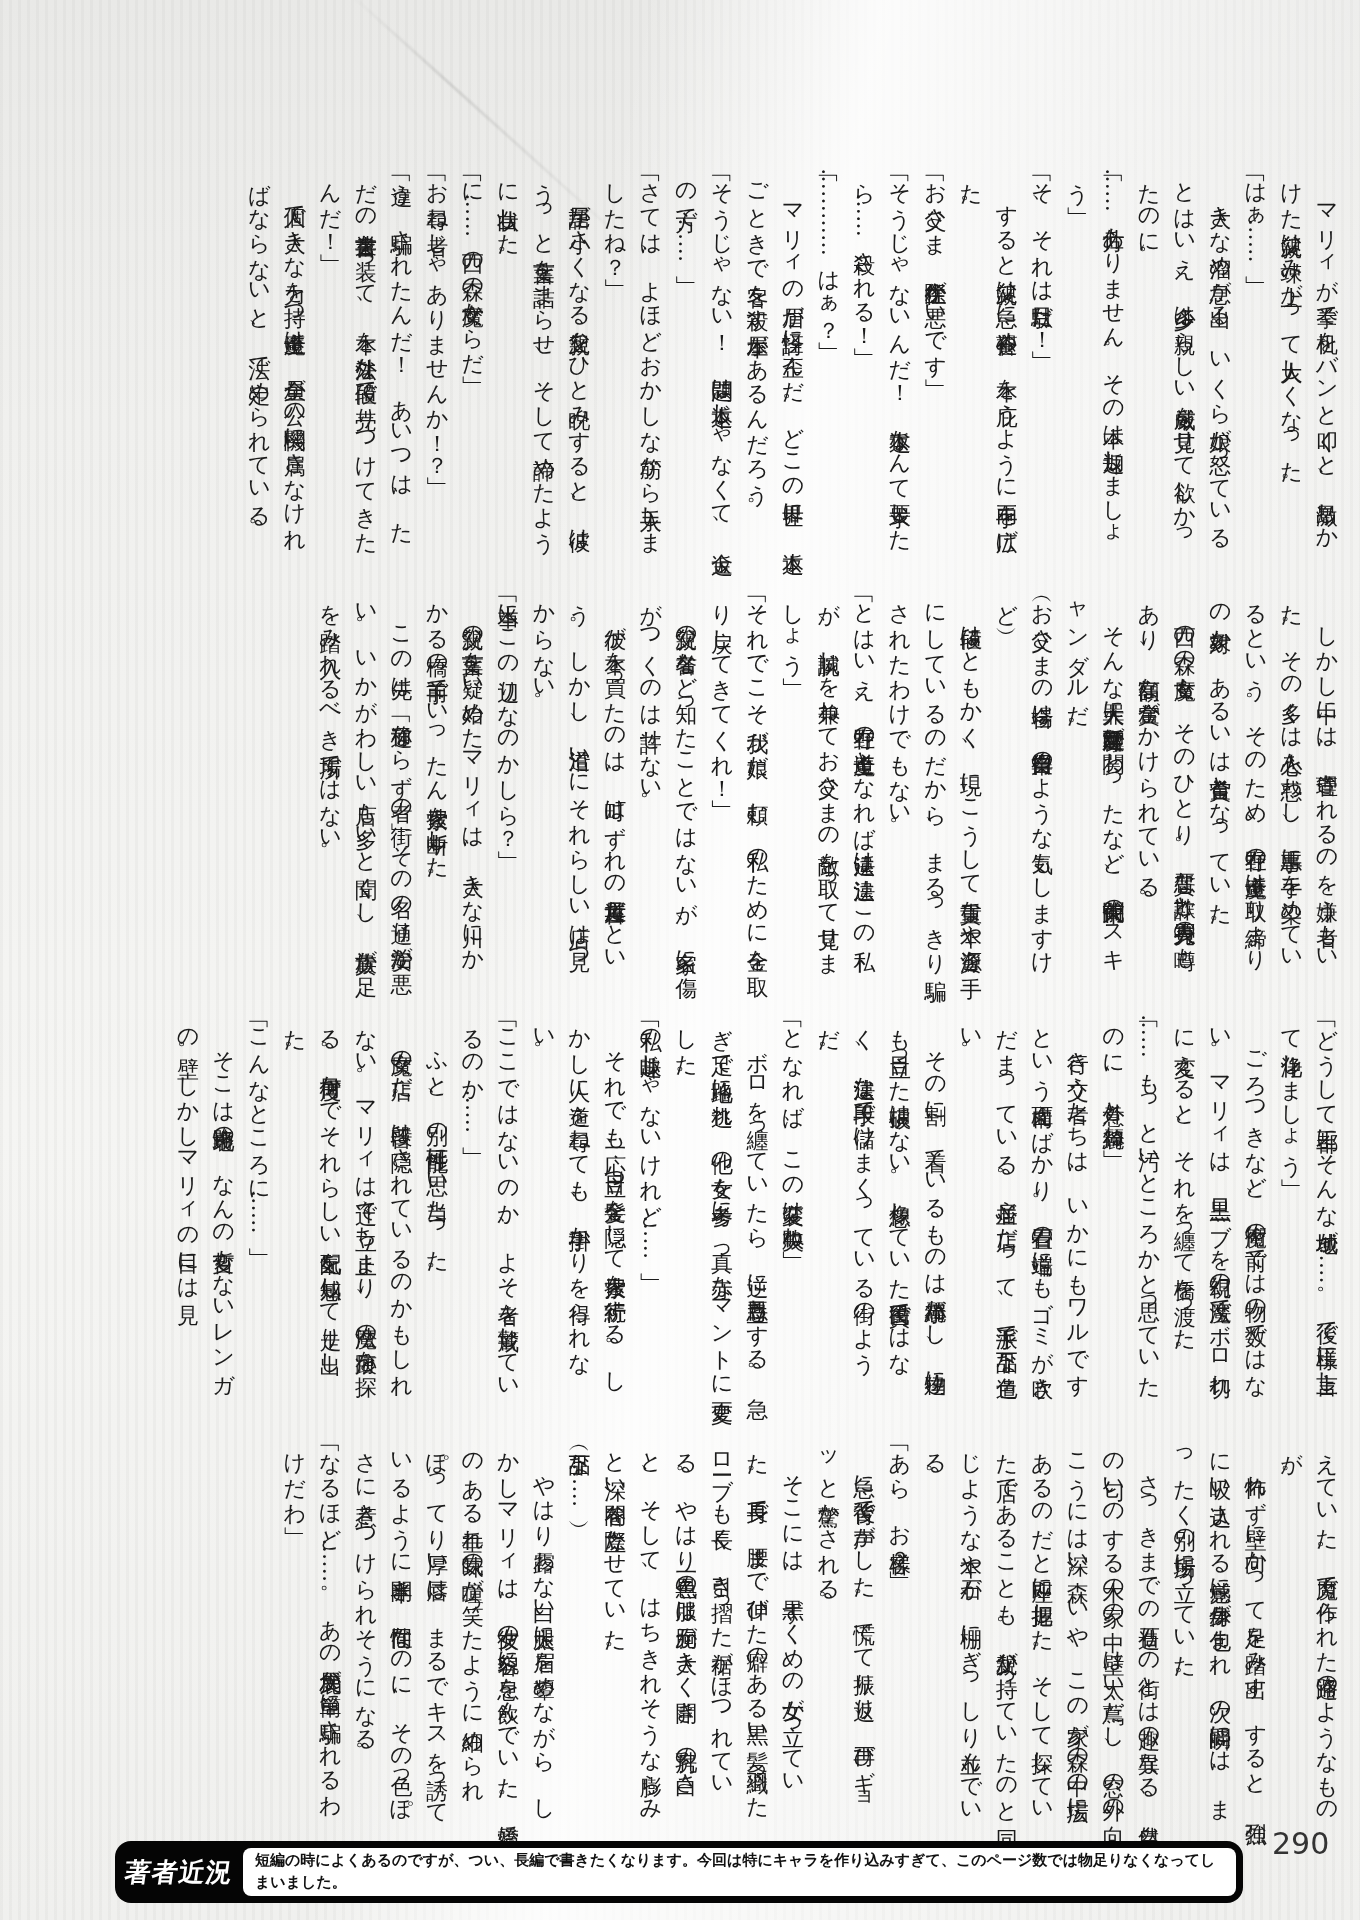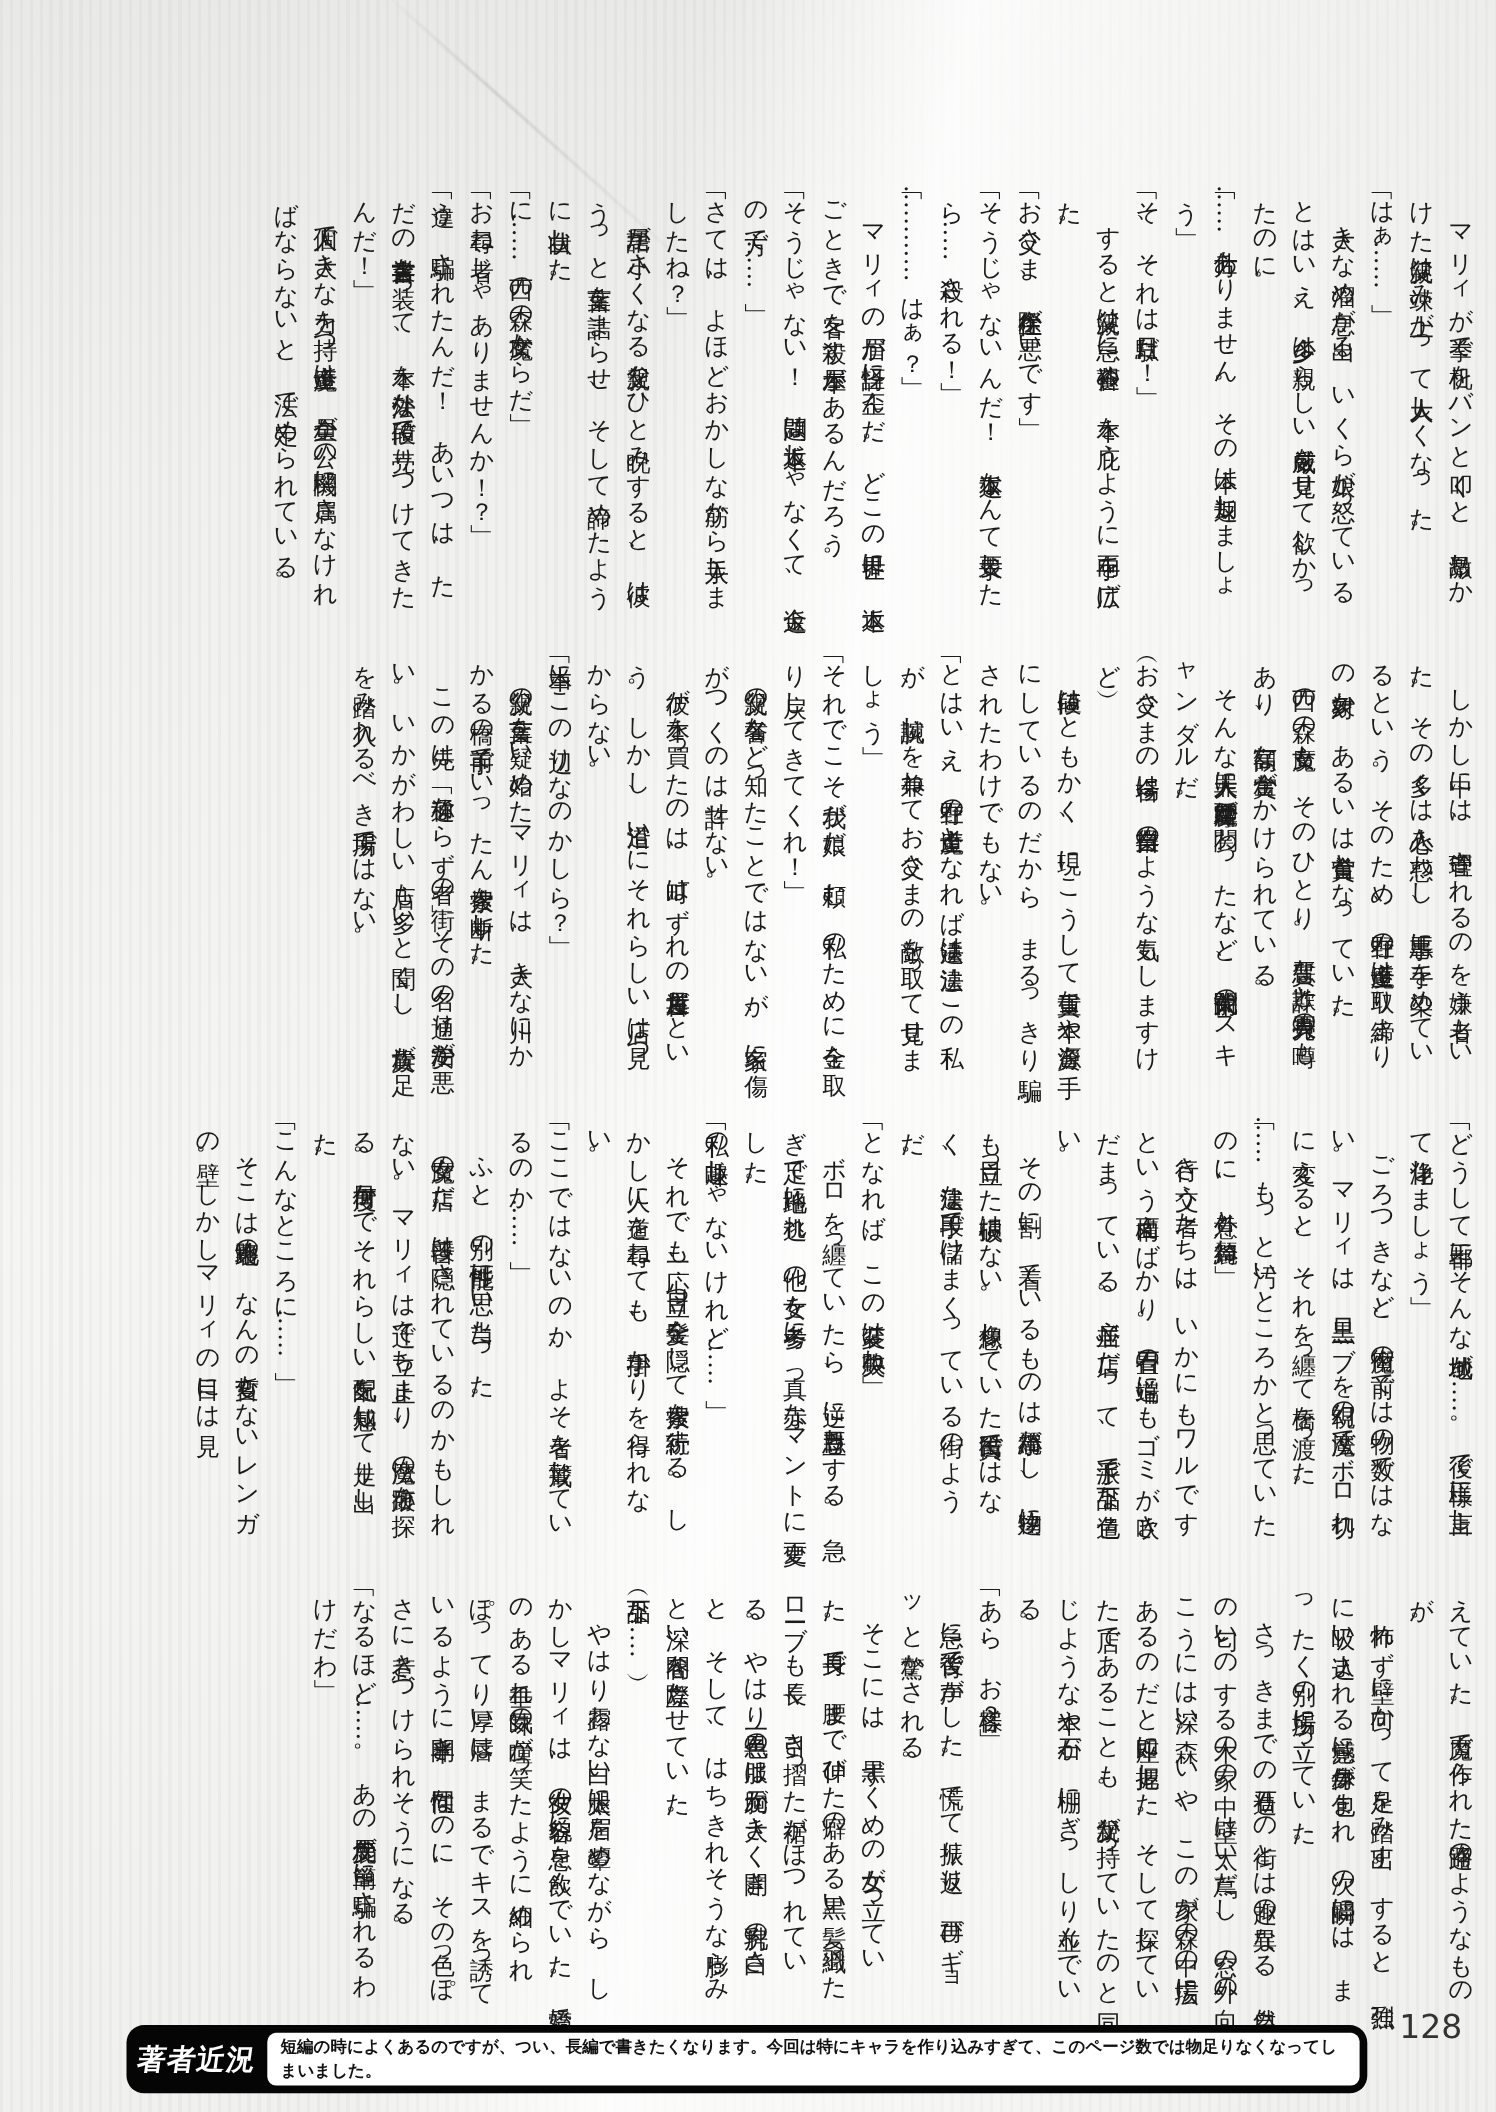--- a/index.html
+++ b/index.html
@@ -125,21 +125,21 @@
       <p class="indent">怖れず壁に向かって足を踏み出す。すると、強烈に吸い込まれる感覚に身体が包まれ、次の瞬間には、まったく別の場所に立っていた。</p>
       <p class="indent">さっきまでの石造りの街とは趣の異なる、自然の匂いのする木の家の中。壁は太い蔦だし、窓の外の向こうには深い森。いや、この家が森の中の広場にあるのだと即座に把握した。そして探していた店であることも。父親が持っていたのと同じような本や石が、棚にぎっしり並んでいる。</p>
       <p class="">「あら、お客様？」</p>
       <p class="indent">急に背後で声がした。慌てて振り返り、再びギョッと驚かされる。</p>
       <p class="indent">そこには、黒ずくめの女が立っていた。長身で、腰まで伸びた癖のある黒い髪。羽織ったローブも長く、引き摺った裾がほつれている。やはり黒一色の服は胸元が大きく開き、乳房の白さと、そして、はちきれそうな膨らみと深い谷間を際立たせていた。</p>
       <p class="">（下品な……）</p>
       <p class="indent">やはり露わな白い太腿に眉を顰めながら、しかしマリィは、彼女の容貌に息を飲んでいた。愛嬌のある垂れ気味の瞳が笑ったように細められ、ぽってり厚い唇は、まるでキスを誘っているように半開き。同性なのに、その色っぽさに惹きつけられそうになる。</p>
       <p class="">「なるほど……。あの馬鹿父が簡単に騙されるわけだわ」</p>
     </div>
 
-  <div class="page-number">128</div>
+  <div class="page-number">290</div>
 
   <div class="author-box">
     <div class="author-label">著者近況</div>
     <div class="author-inner">
       <div class="author-text">短編の時によくあるのですが、つい、長編で書きたくなります。今回は特にキャラを作り込みすぎて、このページ数では物足りなくなってしまいました。</div>
     </div>
   </div>
 </div>
 
 </body></html>

